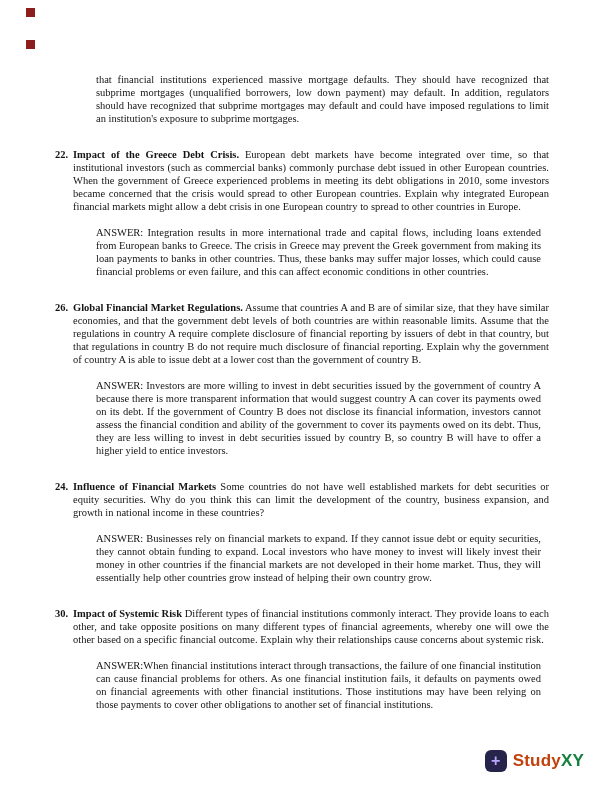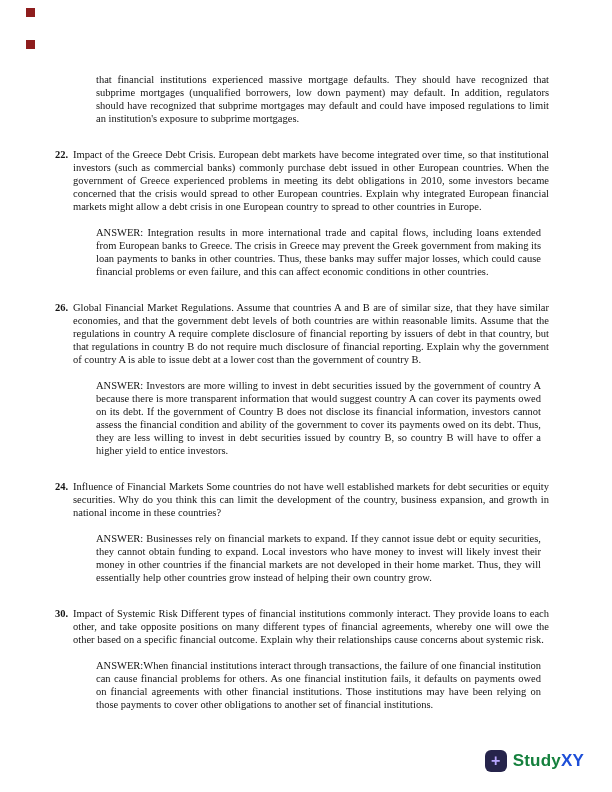--- a/index.html
+++ b/index.html
@@ -43,21 +43,21 @@
       margin-top: 23px;
       padding-left: 18px;
     }
     .q-num {
       position: absolute;
       left: 0;
       top: 0;
       font-weight: bold;
     }
     .q-title {
-      font-weight: normal;
+      font-weight: bold;
     }
     .answer {
       margin: 13px 8px 0 41px;
     }
 
     .watermark {
       position: absolute;
       right: 28px;
       bottom: 20px;
       display: flex;
@@ -76,22 +76,22 @@
       color: #b9a7ff;
       font-size: 16px;
       font-weight: bold;
       line-height: 1;
     }
     .wm-text {
       font-size: 17px;
       font-weight: 600;
       letter-spacing: 0.2px;
     }
-    .wm-study { color: #15803d; }
-    .wm-xy { color: #1d4ed8; }
+    .wm-study { color: #c2410c; }
+    .wm-xy { color: #15803d; }
   </style>
 </head>
 <body>
 
 <div class="page">
 
   <div class="marker m1"></div>
   <div class="marker m2"></div>
 
   <div class="content">

